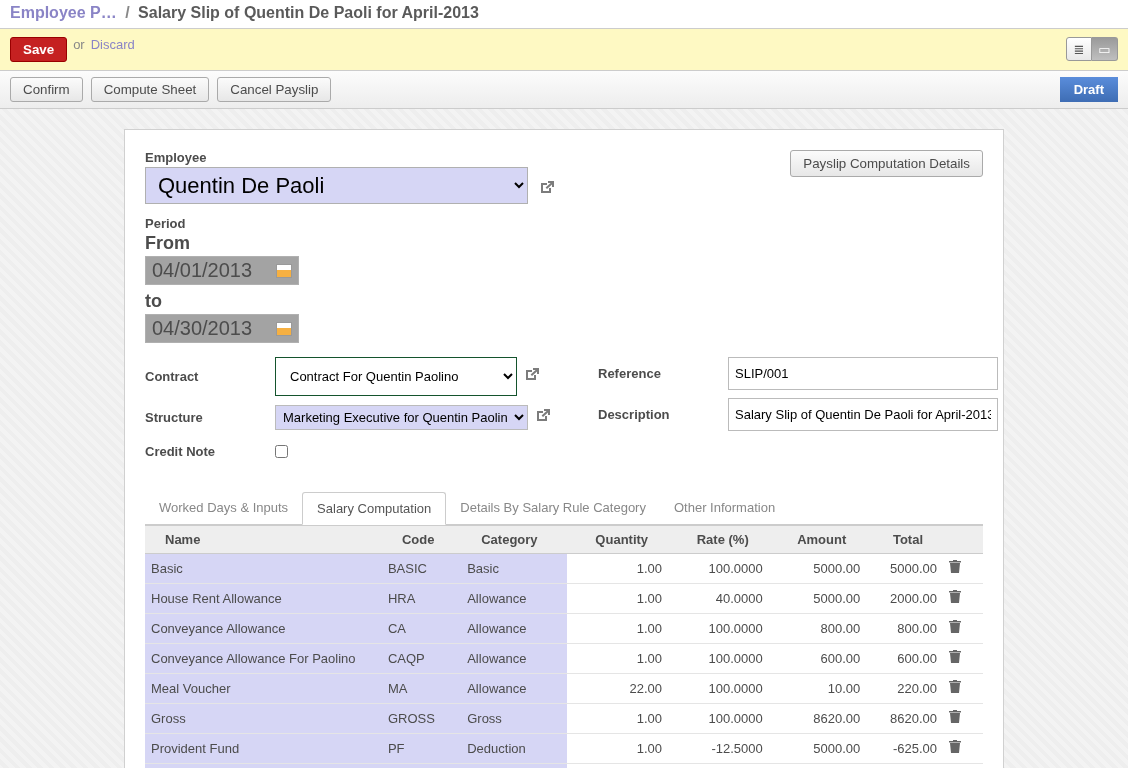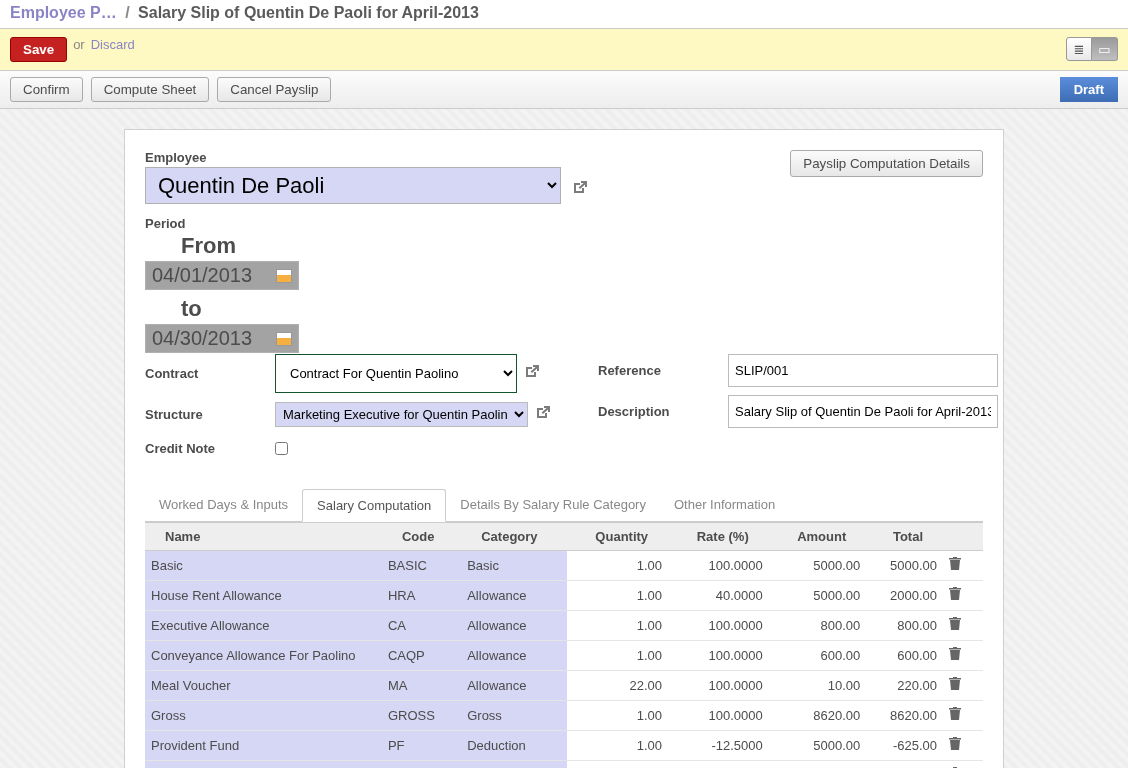--- a/index.html
+++ b/index.html
@@ -96,55 +96,55 @@
   .btn-compdetails {
     background: linear-gradient(#fbfbfb,#e7e7e7);
     border: 1px solid #aaa;
     border-radius: 3px;
     padding: 5px 12px;
     cursor: pointer;
     color: #4c4c4c;
   }
   .fld-label { font-weight: bold; color: #4c4c4c; margin-bottom: 2px; display:block; }
   .emp-select {
-    width: 416px;
+    width: 383px;
     background: #d6d6f5;
     font-size: 22px;
     border: 1px solid #b0b0b0;
     padding: 4px 8px;
     appearance: auto;
   }
   .external-link {
     color: #7c7c7c;
     margin-left: 6px;
     cursor: pointer;
     font-size: 15px;
     display: inline-block;
     vertical-align: middle;
   }
   .period-box { margin-top: 12px; }
-  .period-big { font-size: 22px; font-weight: bold; color: #4c4c4c; margin-left: 36px; }
+  .period-big { font-size: 18px; font-weight: bold; color: #4c4c4c; }
   .date-ctl {
     display: inline-flex;
     align-items: center;
     background: #a3a3a3;
     border: 1px solid #b0b0b0;
     padding: 2px 6px;
     margin-top: 2px;
   }
   .date-ctl span { font-size: 20px; color: #4c4c4c; }
   .cal-icon {
     width: 16px; height: 14px;
     border: 1px solid #999;
     margin-left: 24px;
     background: linear-gradient(#fff 40%, #f6b042 40%);
   }
   .two-col {
     display: flex;
-    margin-top: 1px;
+    margin-top: 14px;
     gap: 48px;
   }
   .col { flex: 1; }
   .form-row { display: flex; align-items: center; margin-bottom: 8px; min-height: 26px;}
   .form-row .fld-label-sm { width: 130px; font-weight: bold; color: #4c4c4c; }
   .sel-md {
     background: #d6d6f5;
     border: 1px solid #bbb;
     padding: 3px;
     font-size: 13px;
@@ -352,21 +352,21 @@
             <td class="lav">Allowance</td>
             <td class="num">1.00</td>
             <td class="num">40.0000</td>
             <td class="num">5000.00</td>
             <td class="num">2000.00</td>
             <td class="trash"><svg viewBox="0 0 12 14">
                 <path d="M1 3h10l-1 10H2zM0 1h12v1.5H0zM4 0h4v1H4z" fill="#666"></path>
               </svg></td>
           </tr>
           <tr>
-            <td class="lav">Executive Allowance</td>
+            <td class="lav">Conveyance Allowance</td>
             <td class="lav">CA</td>
             <td class="lav">Allowance</td>
             <td class="num">1.00</td>
             <td class="num">100.0000</td>
             <td class="num">800.00</td>
             <td class="num">800.00</td>
             <td class="trash"><svg viewBox="0 0 12 14">
                 <path d="M1 3h10l-1 10H2zM0 1h12v1.5H0zM4 0h4v1H4z" fill="#666"></path>
               </svg></td>
           </tr>

